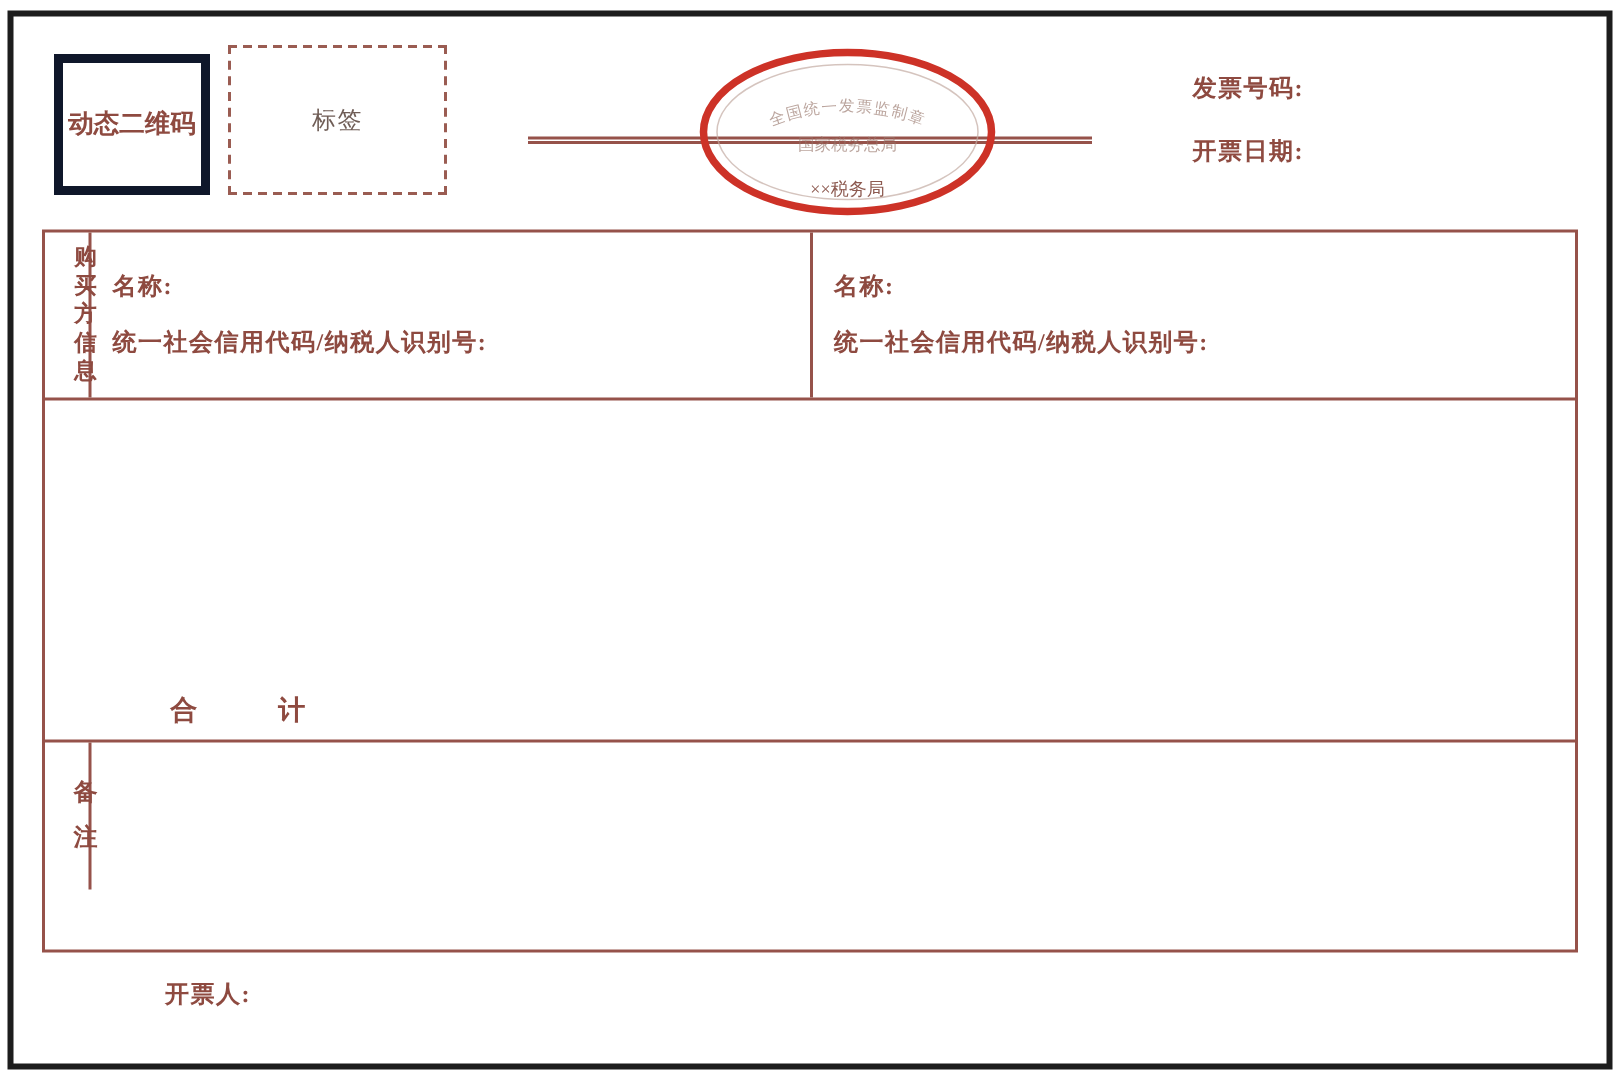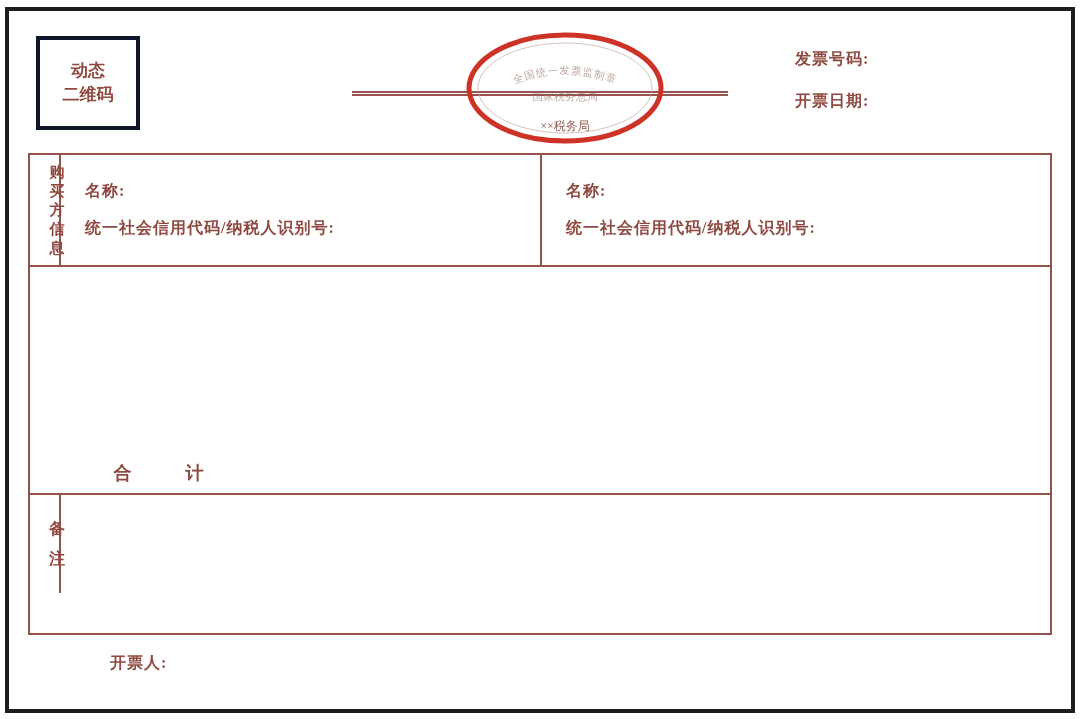--- a/index.html
+++ b/index.html
@@ -7,21 +7,21 @@
     position:relative;width:1080px;height:719px;background:#ffffff;overflow:hidden;
     font-family:"Liberation Serif","DejaVu Serif",serif;color:#8e4a40;
   }
   .frame{
     position:absolute;left:5px;top:7px;width:1062px;height:698px;
     border:4px solid #1d1d1d;background:#ffffff;
   }
   
   .qr-box{
     position:absolute;left:36px;top:36px;width:104px;height:94px;box-sizing:border-box;
-    border:4px solid #0f172a;display:flex;flex-direction:column;align-items:center;justify-content:center;
+    border:6px solid #0f172a;display:flex;flex-direction:row;align-items:center;justify-content:center;
     font-size:17px;line-height:24px;font-weight:700;color:#8e4a40;
   }
   .tag-box{
     position:absolute;left:152px;top:30px;width:146px;height:100px;box-sizing:border-box;
     border:2px dashed #9a5c52;display:flex;align-items:center;justify-content:center;
     font-size:16px;color:#6f5d56;letter-spacing:1px;
   }
   .title{
     position:absolute;left:295px;top:40px;width:490px;text-align:center;
     font-size:33px;font-weight:700;color:#8a332a;letter-spacing:1px;z-index:1;white-space:nowrap;
@@ -49,21 +49,21 @@
   .cell-vlabel{
     width:31px;border-right:2px solid #96524a;display:flex;align-items:center;justify-content:center;
   }
   .vlabel{
     width:16px;word-break:break-all;line-height:19px;font-size:15px;text-align:center;
     font-weight:700;color:#8e4a40;
   }
   .vlabel-remarks{width:17px;font-size:16px;line-height:30px;}
   .cell-party{
     display:flex;flex-direction:column;justify-content:center;gap:16px;
-    padding-left:24px;font-size:16px;font-weight:700;color:#8e4a40;letter-spacing:1px;
+    padding-left:14px;font-size:16px;font-weight:700;color:#8e4a40;letter-spacing:1px;
   }
   .cell-party-buyer{width:481px;border-right:2px solid #96524a;}
   .cell-party-seller{flex:1;}
   .total-label{
     position:absolute;left:0;bottom:8px;width:257px;text-align:center;
     font-size:18px;font-weight:700;color:#8e4a40;white-space:pre;
   }
   .cell-amount-words{
     width:257px;border-right:2px solid #96524a;display:flex;align-items:center;justify-content:center;
     font-size:16px;font-weight:700;color:#8e4a40;letter-spacing:1px;
@@ -83,20 +83,23 @@
 <body>
 
 <div class="page">
   <div class="frame"></div>
 
   <div class="qr-box">
     <span>动态</span>
     <span>二维码</span>
   </div>
 
+  <div class="tag-box">
+    <span>标签</span>
+  </div>
 
   <div class="title-underline"></div>
 
   <div class="hdr-field hdr-invno">发票号码:</div>
   <div class="hdr-field hdr-invdate">开票日期:</div>
 
   <svg class="stamp" width="206" height="118" viewBox="0 0 206 118">
     <ellipse cx="103" cy="58" rx="96" ry="53" fill="none" stroke="#cd3227" stroke-width="5"></ellipse>
     <ellipse cx="103" cy="58" rx="87" ry="45" fill="none" stroke="#c3aba2" stroke-width="1" opacity="0.7"></ellipse>
     <path id="stamp-arc" d="M 25 76 A 82 46 0 0 1 181 76" fill="none"></path>

